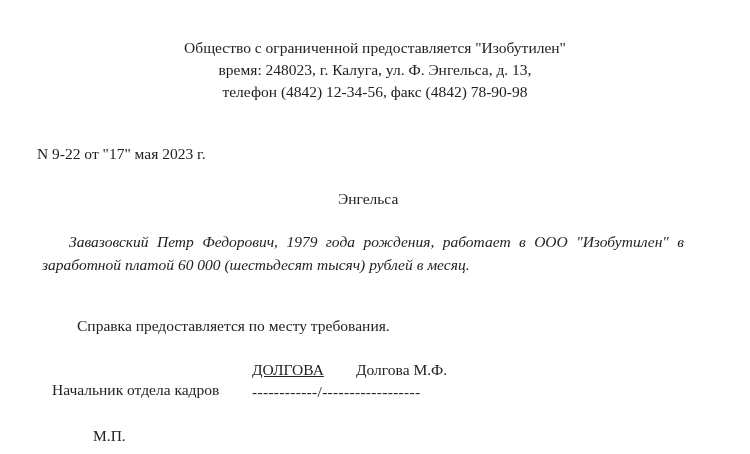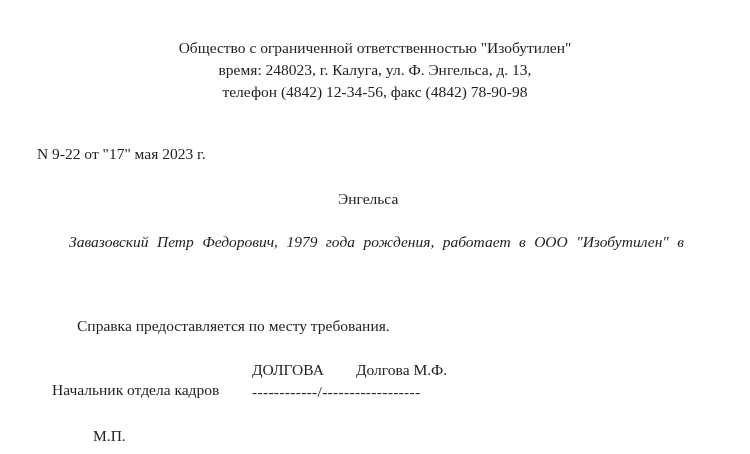--- a/index.html
+++ b/index.html
@@ -9,33 +9,34 @@
   .header { position: absolute; left: 0; width: 750px; top: 37px; text-align: center; line-height: 22px; }
   .header div { white-space: nowrap; }
   .para { position: absolute; left: 42px; width: 642px; top: 230px; line-height: 23px; text-align: justify; font-style: italic; }
   .para .line { display: block; text-align: justify; text-align-last: justify; white-space: nowrap; }
   .para .line.last { text-align-last: left; }
 </style>
 </head>
 <body>
 
 <div class="header">
-  <div>Общество с ограниченной ответственностью "Изобутилен"</div>
+  <div>Общество с ограниченной предоставляется "Изобутилен"</div>
   <div>время: 248023, г. Калуга, ул. Ф. Энгельса, д. 13,</div>
   <div>телефон (4842) 12-34-56, факс (4842) 78-90-98</div>
 </div>
 
 <div class="abs" style="left:37px; top:145px;">N 9-22 от "17" мая 2023 г.</div>
 
 <div class="abs" style="left:338px; top:190px;">Энгельса</div>
 
 <div class="para">
   <span class="line" style="padding-left:27px;">Завазовский Петр Федорович, 1979 года рождения, работает в ООО "Изобутилен" в</span>
+  <span class="line last">заработной платой 60 000 (шестьдесят тысяч) рублей в месяц.</span>
 </div>
 
 <div class="abs" style="left:77px; top:317px;">Справка предоставляется по месту требования.</div>
 
 <div class="abs" style="left:52px; top:361px;margin-top:20px;">Начальник отдела кадров</div>
-<div class="abs" style="left:252px; top:361px;">ДОЛГОВА</div>
+<div class="abs" style="left:252px; top:361px;text-decoration:underline;">ДОЛГОВА</div>
 <div class="abs" style="left:356px; top:361px;">Долгова М.Ф.</div>
 <div class="abs" style="left:252px; top:383px; letter-spacing:0.3px;">------------/------------------</div>
 
 <div class="abs" style="left:93px; top:427px;">М.П.</div>
 
 </body></html>

